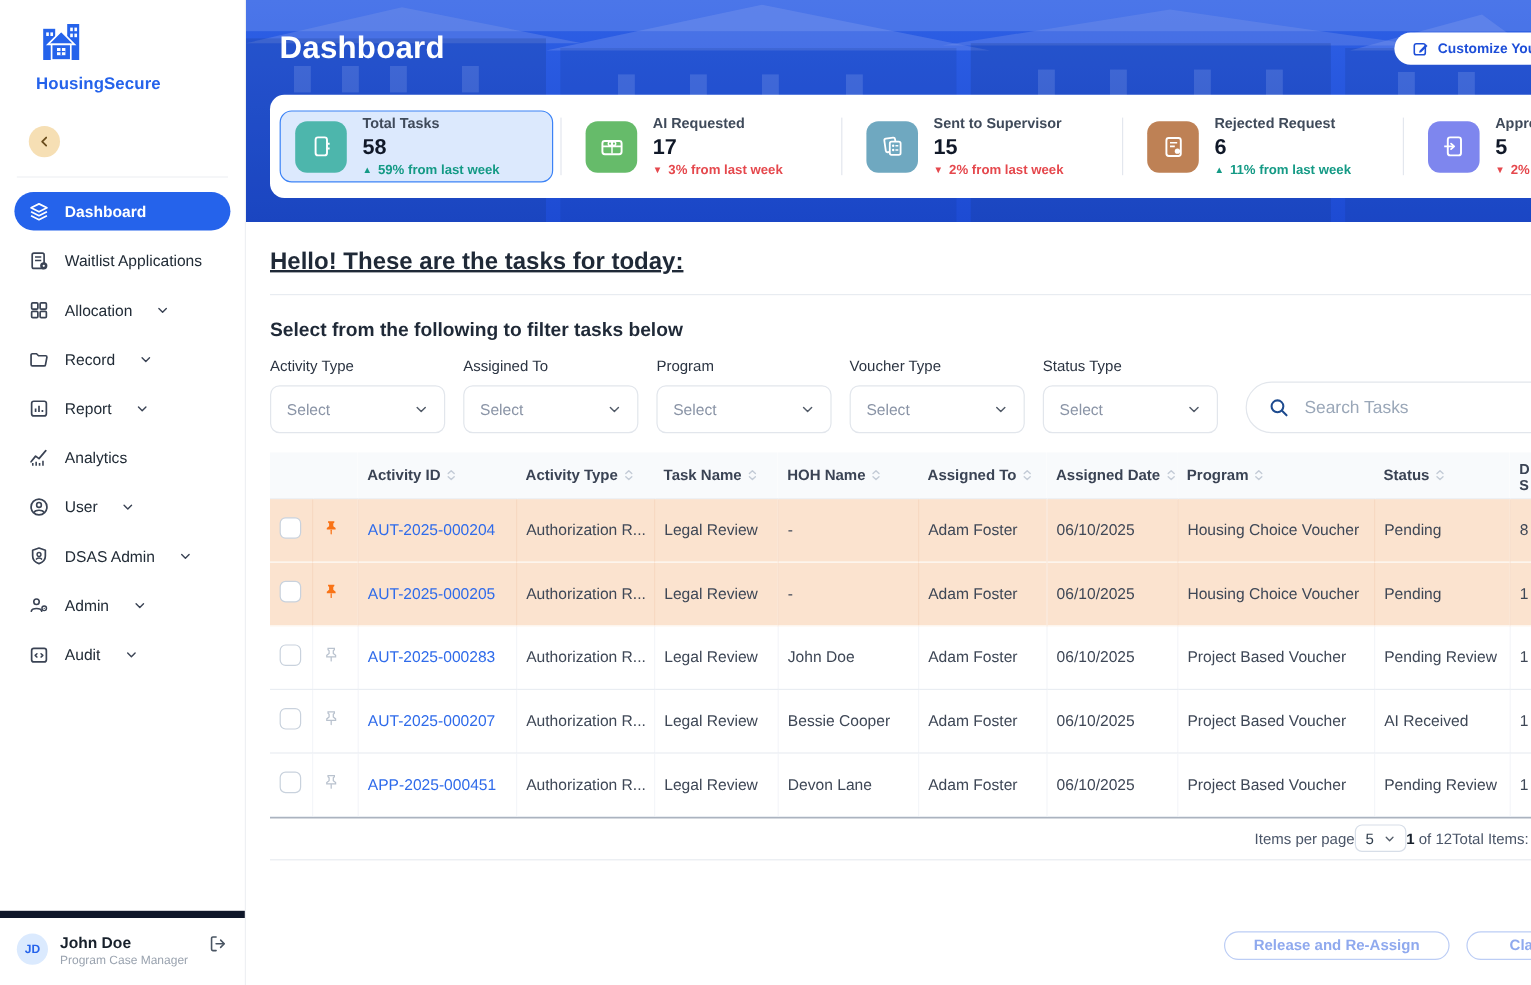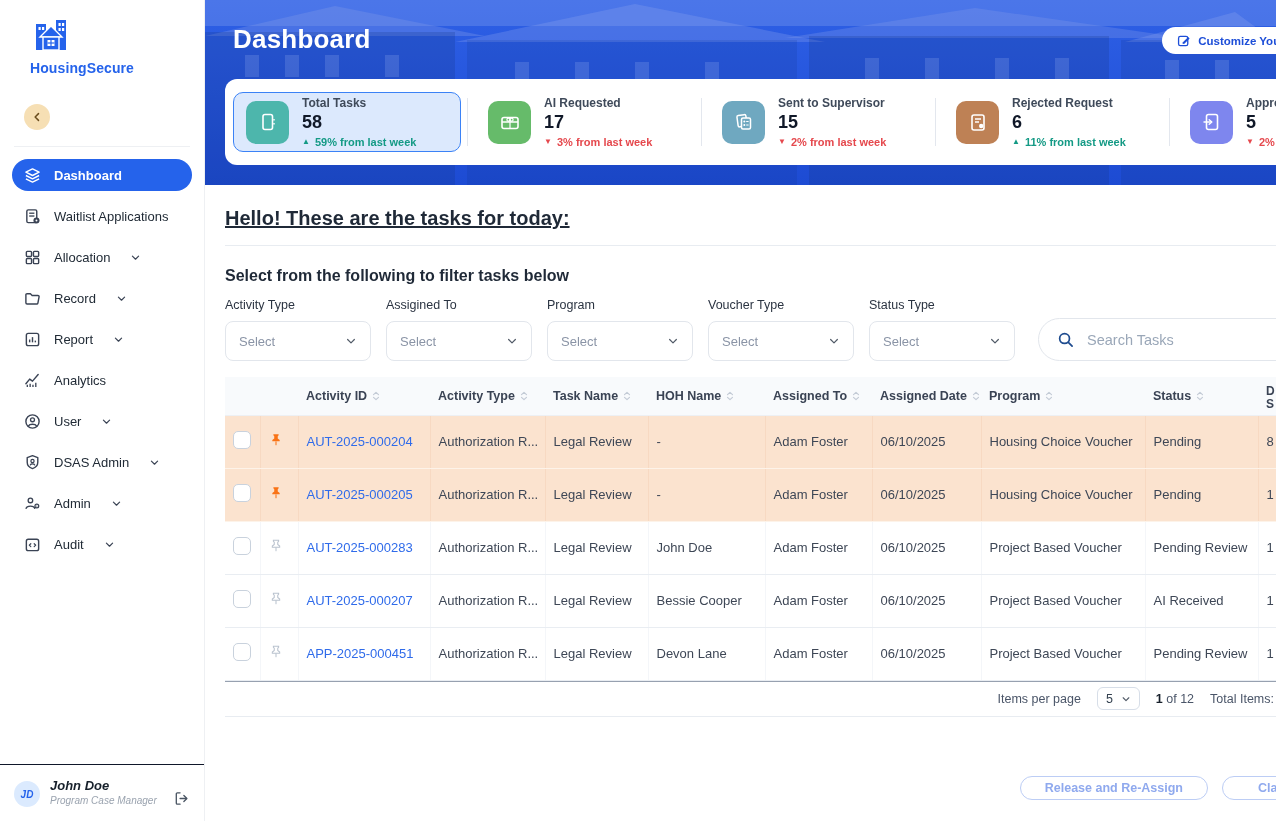--- a/index.html
+++ b/index.html
@@ -19,22 +19,22 @@
   .collapse-btn { margin:28px 0 0 24px; width:26px; height:26px; border-radius:50%;
                   background:#F6DFB4; display:flex; align-items:center; justify-content:center; cursor:pointer; }
   .side-divider { height:1px; background:#EEF0F3; margin:16px 14px 12px; }
   .nav { padding:0 12px; }
   .nav-item { display:flex; align-items:center; gap:13px; height:32px; padding:0 11px;
               margin-bottom:9px; border-radius:16px; color:#212B36; font-size:13px; font-weight:500; cursor:pointer; }
   .nav-item .ni-icon { width:18px; height:18px; flex:none; display:flex; align-items:center; justify-content:center; color:#3A4354; }
   .nav-item.active { background:#2563EB; color:#fff; font-weight:600; }
   .nav-item.active .ni-icon { color:#fff; }
   .nav-chevron { margin-left:7px; color:#3A4354; display:flex; }
-  .sidebar-user { margin-top:auto; border-top:1px solid #0f172a; display:flex; align-items:flex-end;
-                  gap:10px; padding:13px 14px 14px 14px;font-style:italic; }
+  .sidebar-user { margin-top:auto; border-top:6px solid #0f172a; display:flex; align-items:flex-start;
+                  gap:10px; padding:13px 14px 14px 14px; }
   .avatar { width:26px; height:26px; border-radius:50%; background:#DBEAFE; color:#2563EB;
             font-size:10px; font-weight:700; display:flex; align-items:center; justify-content:center; flex:none; }
   .u-name { font-size:13px; font-weight:700; color:#17202B; line-height:1.2; }
   .u-role { font-size:10px; color:#9AA3AF; line-height:1.3; }
   .logout { margin-left:auto; color:#4A5563; display:flex; cursor:pointer; }
 
   
   .content { flex:1; min-width:0; display:flex; flex-direction:column; }
   .hero { position:relative; height:185px; flex:none; overflow:hidden;
           background:linear-gradient(180deg,#2E60E6 0%, #1D4BD3 100%); }
@@ -84,21 +84,21 @@
   .tasks tr.pinned td { background:#FBE3CF; border-bottom:1px solid #FDF3E9; border-right:1px solid #F7D9C2; }
   .sort-icon { color:#C3CBD6; margin-left:4px; vertical-align:-1px; }
   .cb { display:inline-block; width:18px; height:18px; border:1.5px solid #C9D2DD; border-radius:5px; background:#fff; cursor:pointer; }
   .pin { display:inline-flex; cursor:pointer; }
   .pin.on { color:#F97316; } .pin.off { color:#B9C2CE; }
   a.activity-link { color:#2F6BEA; text-decoration:none; cursor:pointer; }
   th.th-last { font-size:12px; line-height:13px; padding-top:5px; }
 
   
   .pagination { border-top:1.5px solid #97A1B0; border-bottom:1px solid #E8ECF1; height:36px;
-                display:flex; align-items:center; justify-content:flex-end; gap:16px;
+                display:flex; align-items:center; justify-content:flex-end; 
                 font-size:12.5px; color:#4A5568; padding-right:2px; }
   .pp-select { border:1px solid #D7DEE8; border-radius:6px; height:23px; padding:0 8px;
                display:flex; align-items:center; gap:8px; color:#33404F; cursor:pointer; background:#fff; }
   .pp-select .sb-chev { color:#525B68; display:flex; }
   .page-info b { color:#17202B; font-weight:700; }
   .total-label { white-space:nowrap; }
 
   
   .actions { position:absolute; left:0; right:0; bottom:11px; height:34px; }
   .pill-btn { position:absolute; height:24px; border-radius:17px; border:1px solid #BCCDF5; background:#fff;

